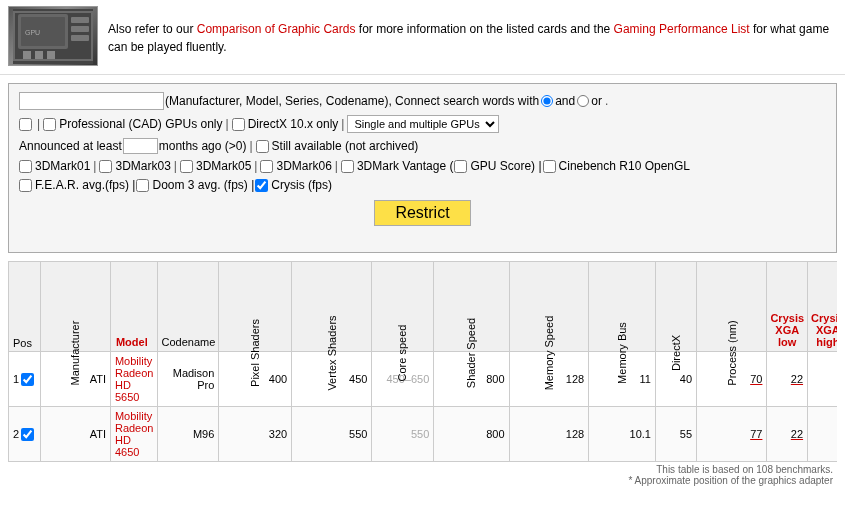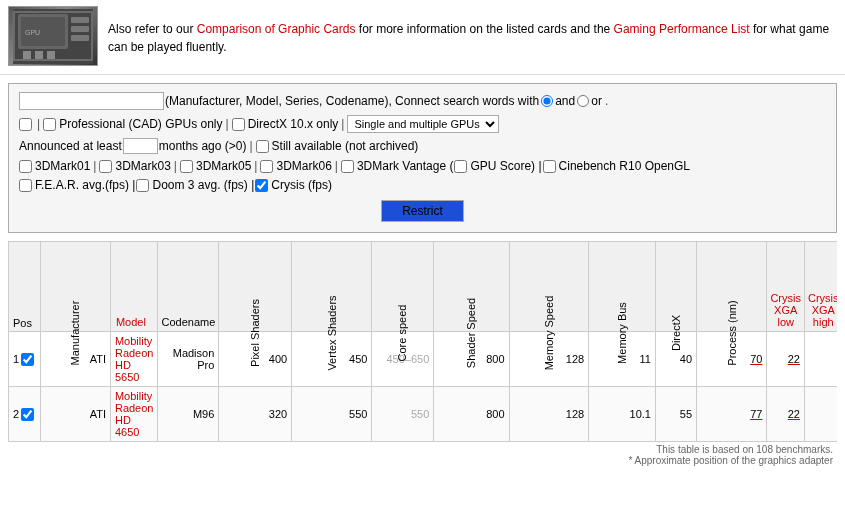--- a/index.html
+++ b/index.html
@@ -90,26 +90,26 @@
       border: 1px solid #aaa;
       background: #fff;
       padding: 1px 2px;
     }
     .separator {
       color: #555;
       margin: 0 2px;
     }
     .restrict-btn {
       display: block;
-      margin: 8px auto 0;
+      margin: 8px auto 16px;
       padding: 3px 20px;
-      background: #1d4ed8;
+      background: #fde047;
       border: 1px solid #aaa;
       cursor: pointer;
-      font-size: 12px;
+      font-size: 16px;
     }
 
     
     .table-section {
       margin: 4px 8px 0 8px;
       overflow: hidden;
     }
     .benchmark-table {
       width: 100%;
       border-collapse: collapse;
@@ -144,21 +144,21 @@
     }
     .benchmark-table td {
       border: 1px solid #ccc;
       padding: 3px 4px;
       text-align: right;
       vertical-align: middle;
     }
     .benchmark-table tr:nth-child(even) td {
       background: #fafafa;
     }
-    .red-label { color: #cc0000; font-weight: normal; }
+    .red-label { color: #cc0000; font-weight: bold; }
     .footnote {
       text-align: right;
       font-size: 10px;
       color: #666;
       margin-top: 2px;
       padding-right: 4px;
     }
     .search-input-box {
       width: 145px;
       height: 18px;

